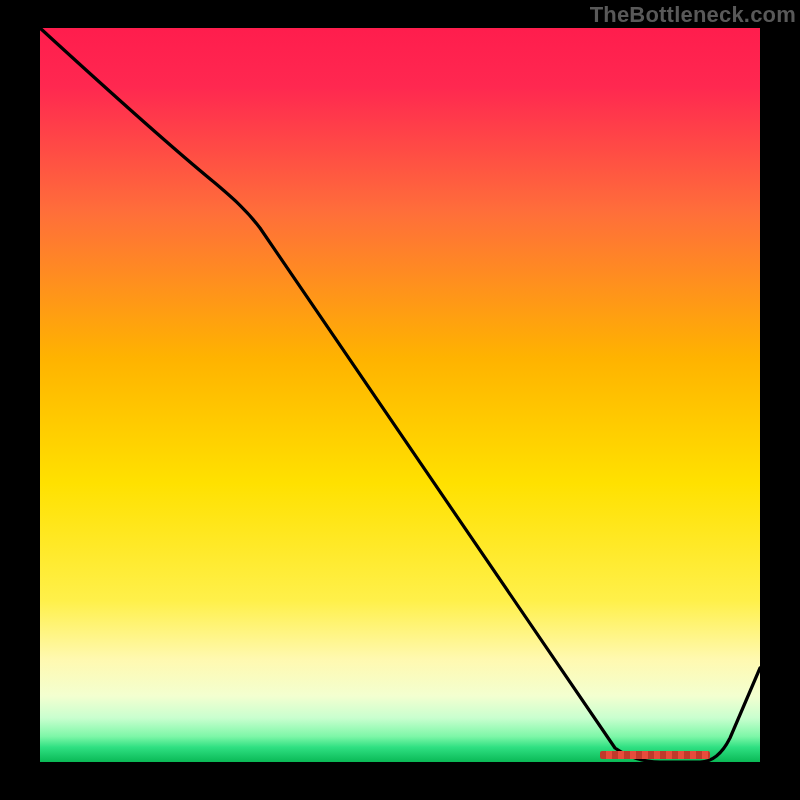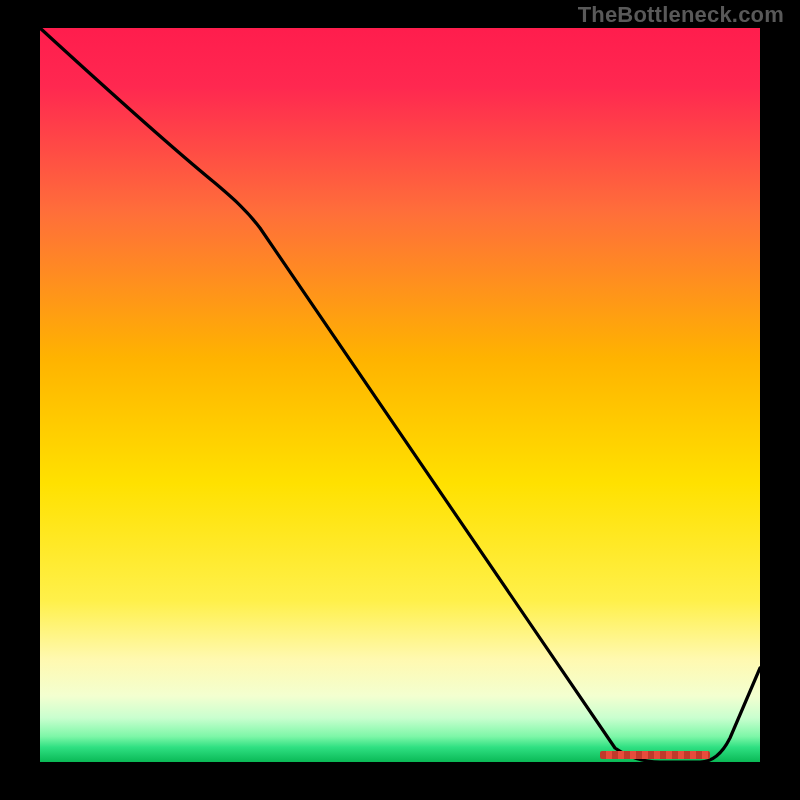--- a/index.html
+++ b/index.html
@@ -13,21 +13,21 @@
   }
   .frame {
     position: relative;
     width: 800px;
     height: 800px;
     background: #000;
   }
   .watermark {
     position: absolute;
     top: 2px;
-    right: 16px;
+    right: 4px;
     color: #595959;
     font-size: 22px;
     font-weight: 600;
     letter-spacing: 0.2px;
   }
   .plot-area {
     position: absolute;
     left: 40px;
     top: 28px;
     width: 720px;

